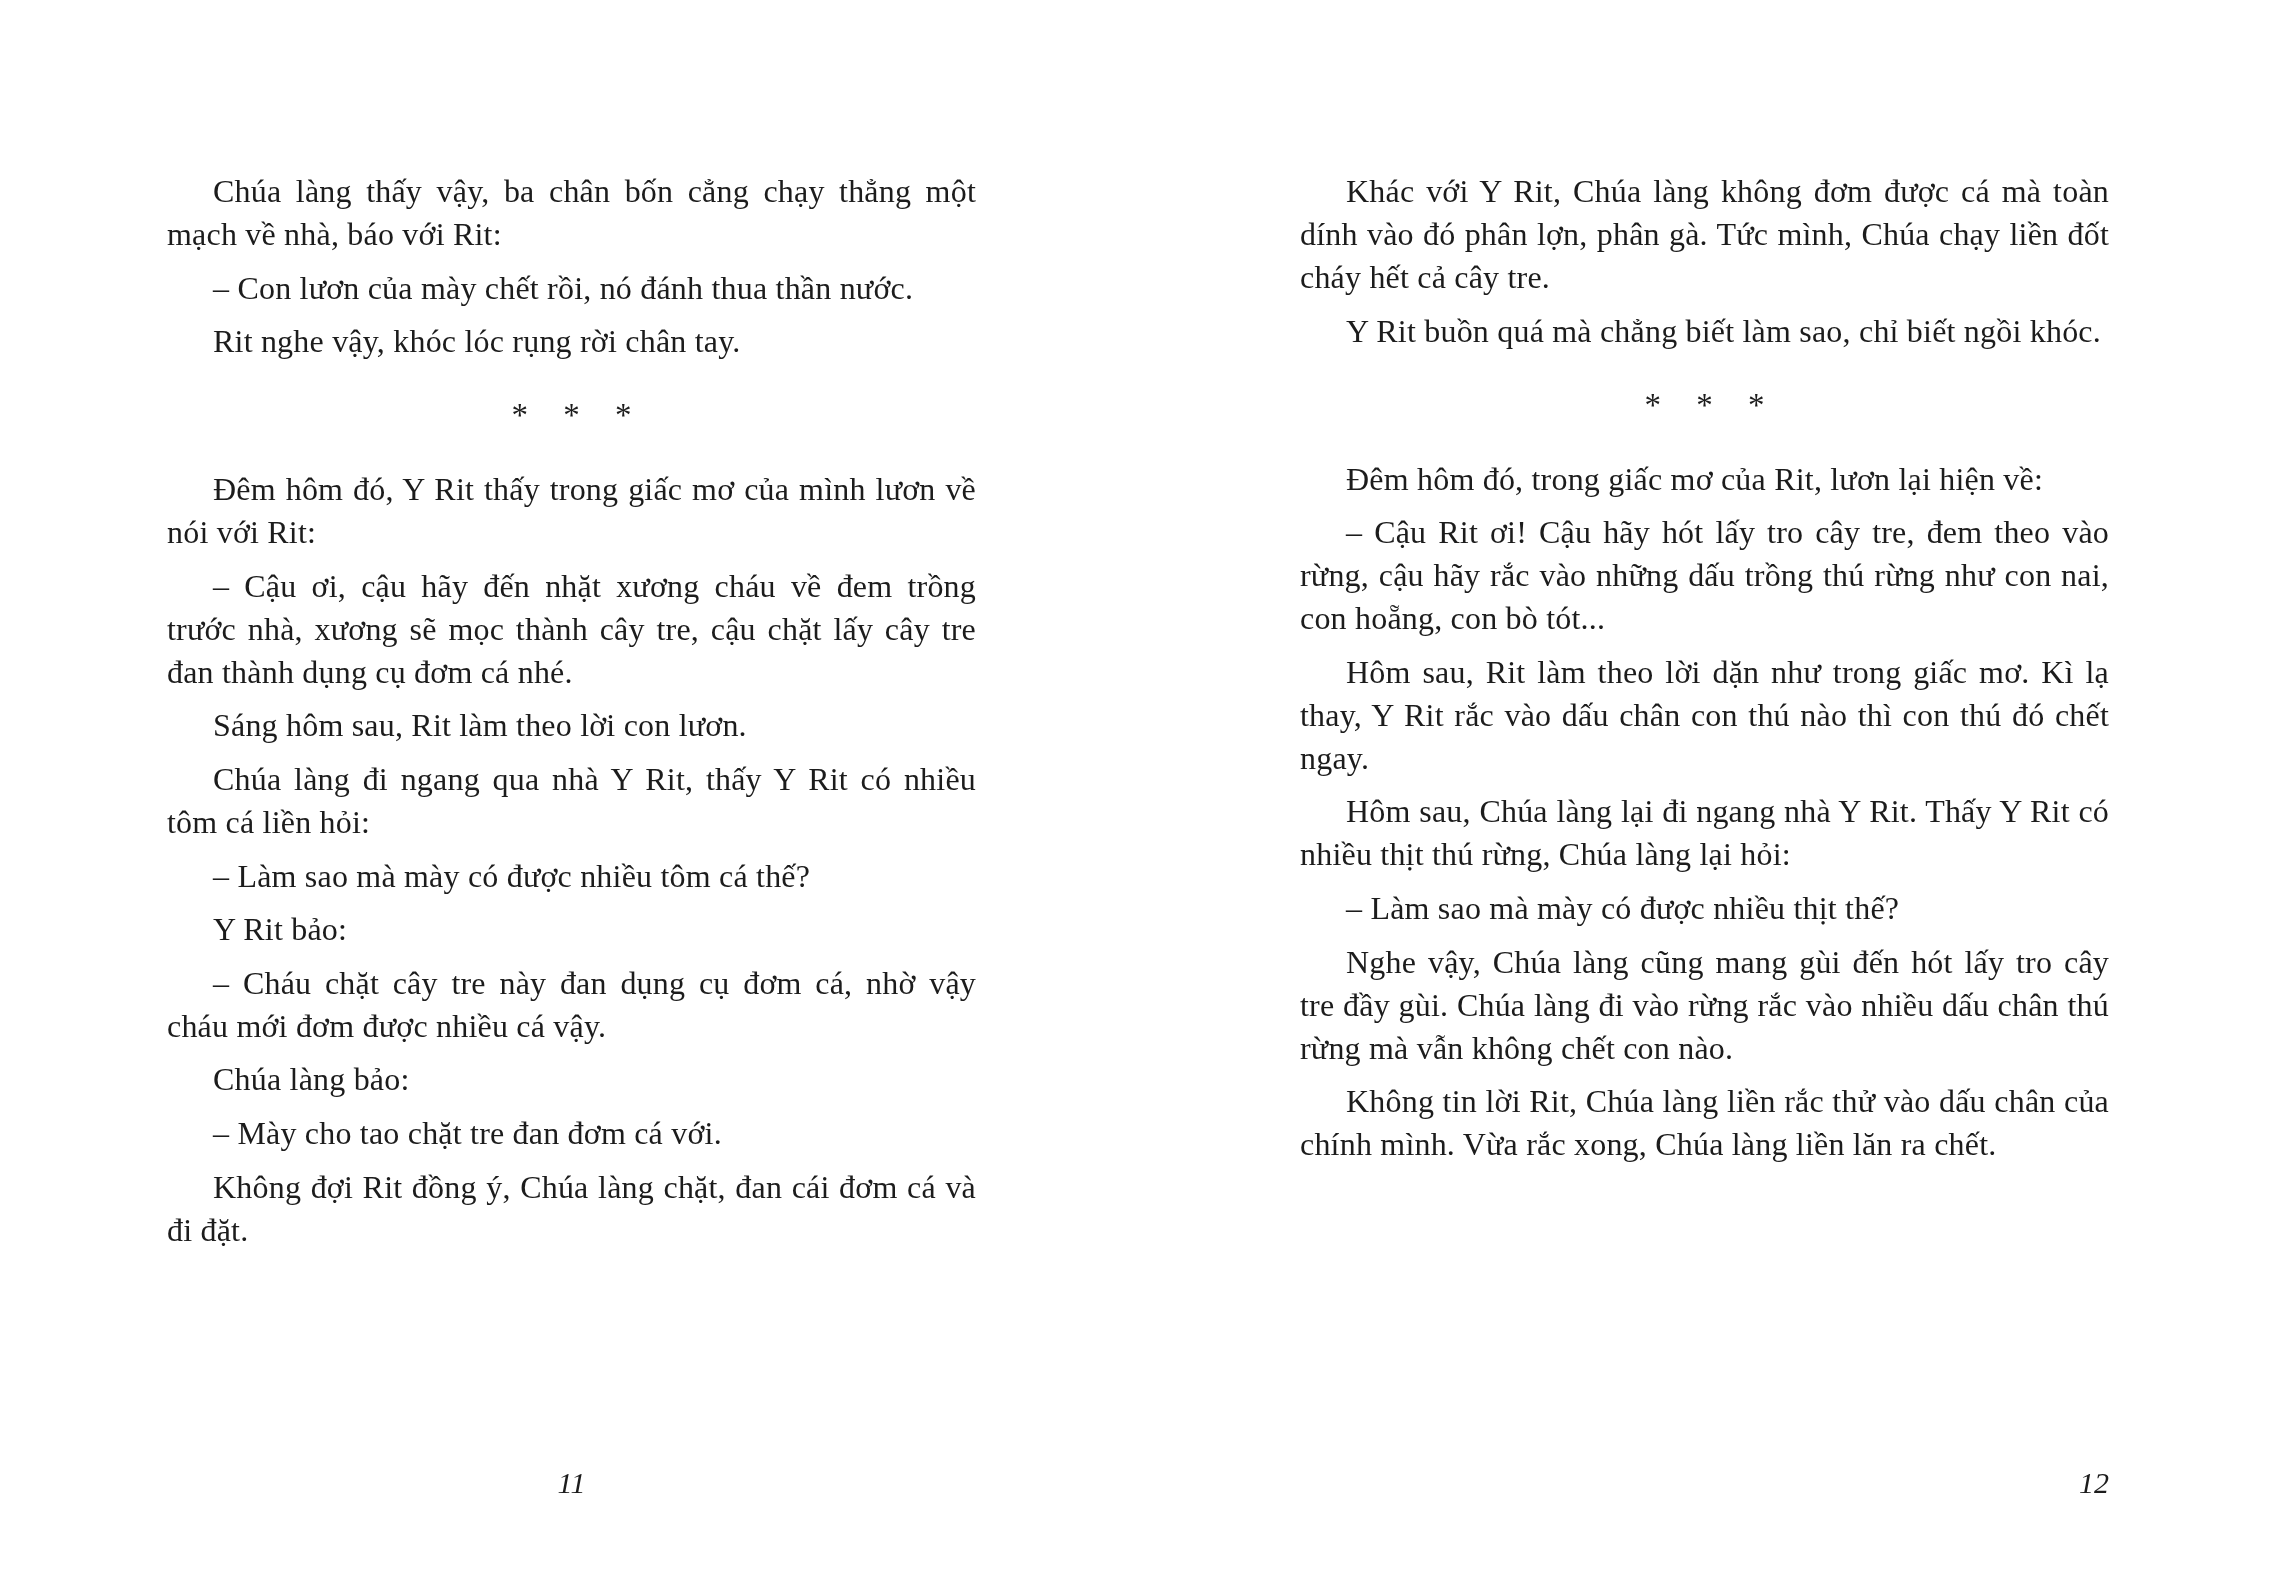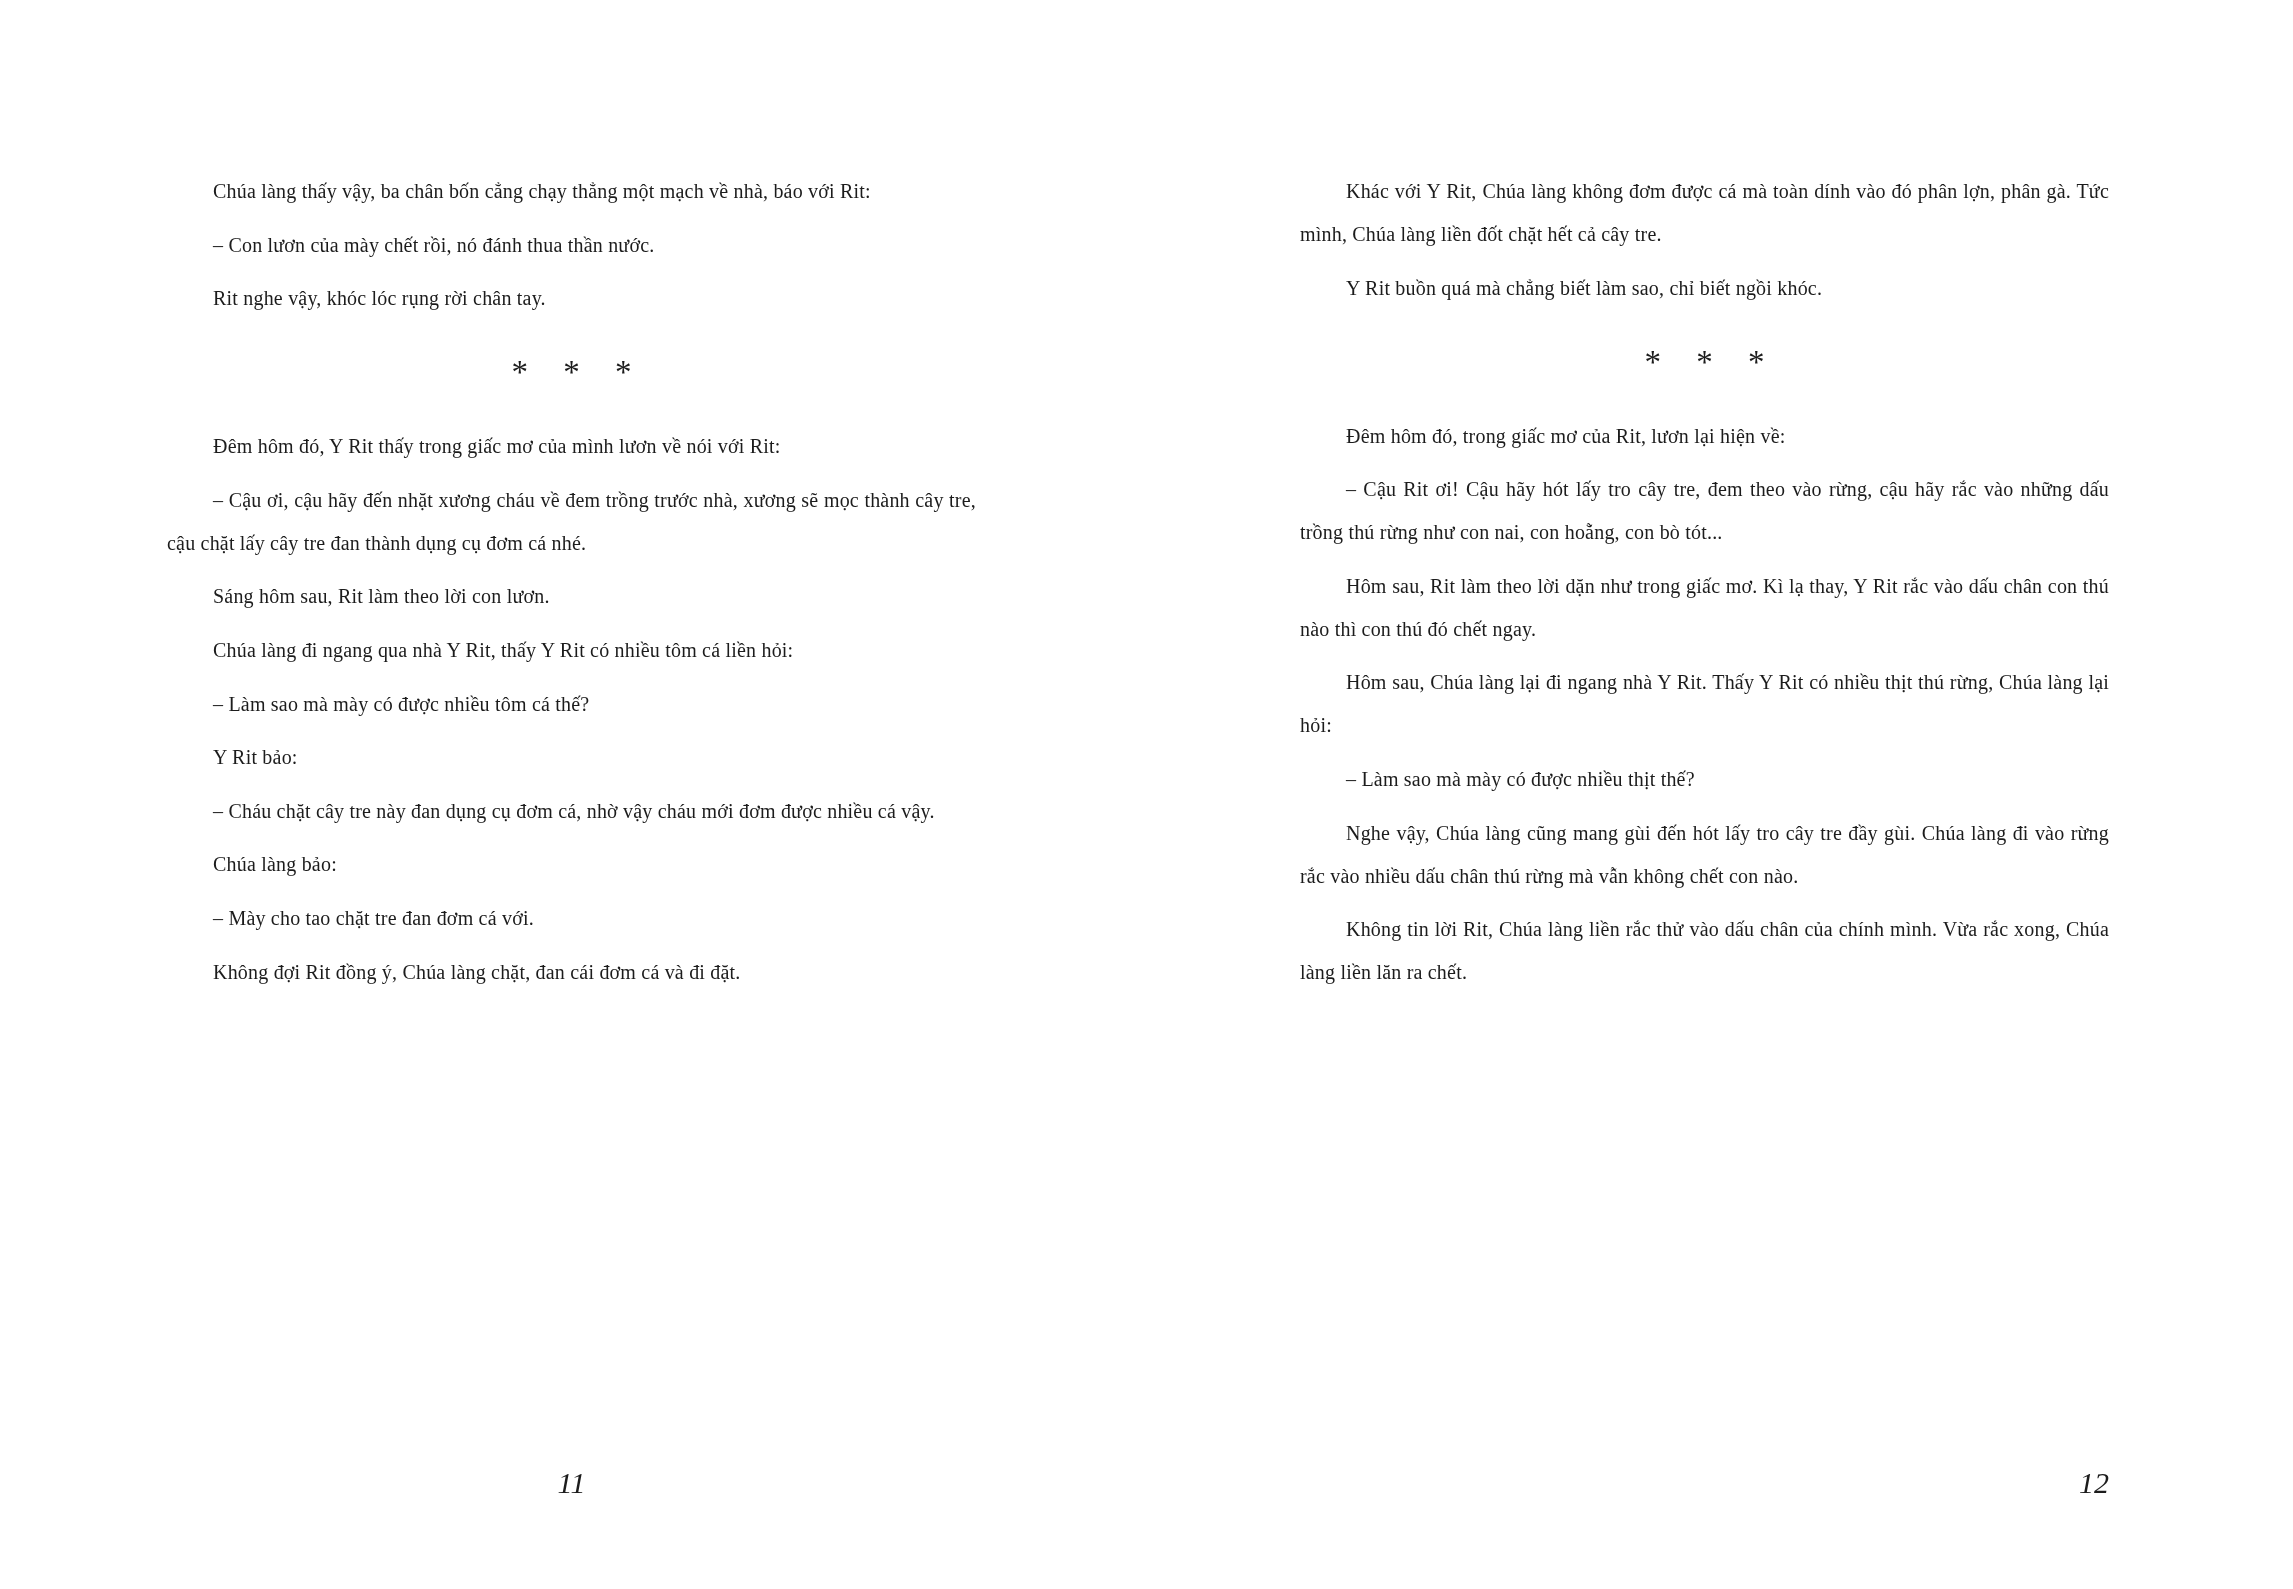--- a/index.html
+++ b/index.html
@@ -32,21 +32,21 @@
     top: 170px;
     width: 809px;
   }
   .page.left  .text-block { left: 167px; }
   .page.right .text-block { left: 154px; }
 
   p.para {
     margin: 0 0 10.6px 0;
     text-indent: 46px;
     text-align: justify;
-    font-size: 20px;
+    font-size: 32px;
     line-height: 43px;
     letter-spacing: 0.2px;
     color: #1c1c1c;
   }
   p.stars {
     margin: 31px 0 31px 0;
     text-align: center;
     text-indent: 0;
     font-size: 33px;
     line-height: 43px;
@@ -86,21 +86,21 @@
         <p class="para">– Cháu chặt cây tre này đan dụng cụ đơm cá, nhờ vậy cháu mới đơm được nhiều cá vậy.</p>
         <p class="para">Chúa làng bảo:</p>
         <p class="para">– Mày cho tao chặt tre đan đơm cá với.</p>
         <p class="para">Không đợi Rit đồng ý, Chúa làng chặt, đan cái đơm cá và đi đặt.</p>
       </div>
     <div class="page-number">11</div>
   </section>
 
   <section class="page right">
     <div class="text-block">
-        <p class="para">Khác với Y Rit, Chúa làng không đơm được cá mà toàn dính vào đó phân lợn, phân gà. Tức mình, Chúa làng liền đốt chặt hết cả cây tre.</p>
+        <p class="para">Khác với Y Rit, Chúa làng không đơm được cá mà toàn dính vào đó phân lợn, phân gà. Tức mình, Chúa chạy liền đốt cháy hết cả cây tre.</p>
         <p class="para">Y Rit buồn quá mà chẳng biết làm sao, chỉ biết ngồi khóc.</p>
         <p class="stars">*  *  *</p>
         <p class="para">Đêm hôm đó, trong giấc mơ của Rit, lươn lại hiện về:</p>
         <p class="para">– Cậu Rit ơi! Cậu hãy hót lấy tro cây tre, đem theo vào rừng, cậu hãy rắc vào những dấu trồng thú rừng như con nai, con hoẵng, con bò tót...</p>
         <p class="para">Hôm sau, Rit làm theo lời dặn như trong giấc mơ. Kì lạ thay, Y Rit rắc vào dấu chân con thú nào thì con thú đó chết ngay.</p>
         <p class="para">Hôm sau, Chúa làng lại đi ngang nhà Y Rit. Thấy Y Rit có nhiều thịt thú rừng, Chúa làng lại hỏi:</p>
         <p class="para">– Làm sao mà mày có được nhiều thịt thế?</p>
         <p class="para">Nghe vậy, Chúa làng cũng mang gùi đến hót lấy tro cây tre đầy gùi. Chúa làng đi vào rừng rắc vào nhiều dấu chân thú rừng mà vẫn không chết con nào.</p>
         <p class="para">Không tin lời Rit, Chúa làng liền rắc thử vào dấu chân của chính mình. Vừa rắc xong, Chúa làng liền lăn ra chết.</p>
       </div>

